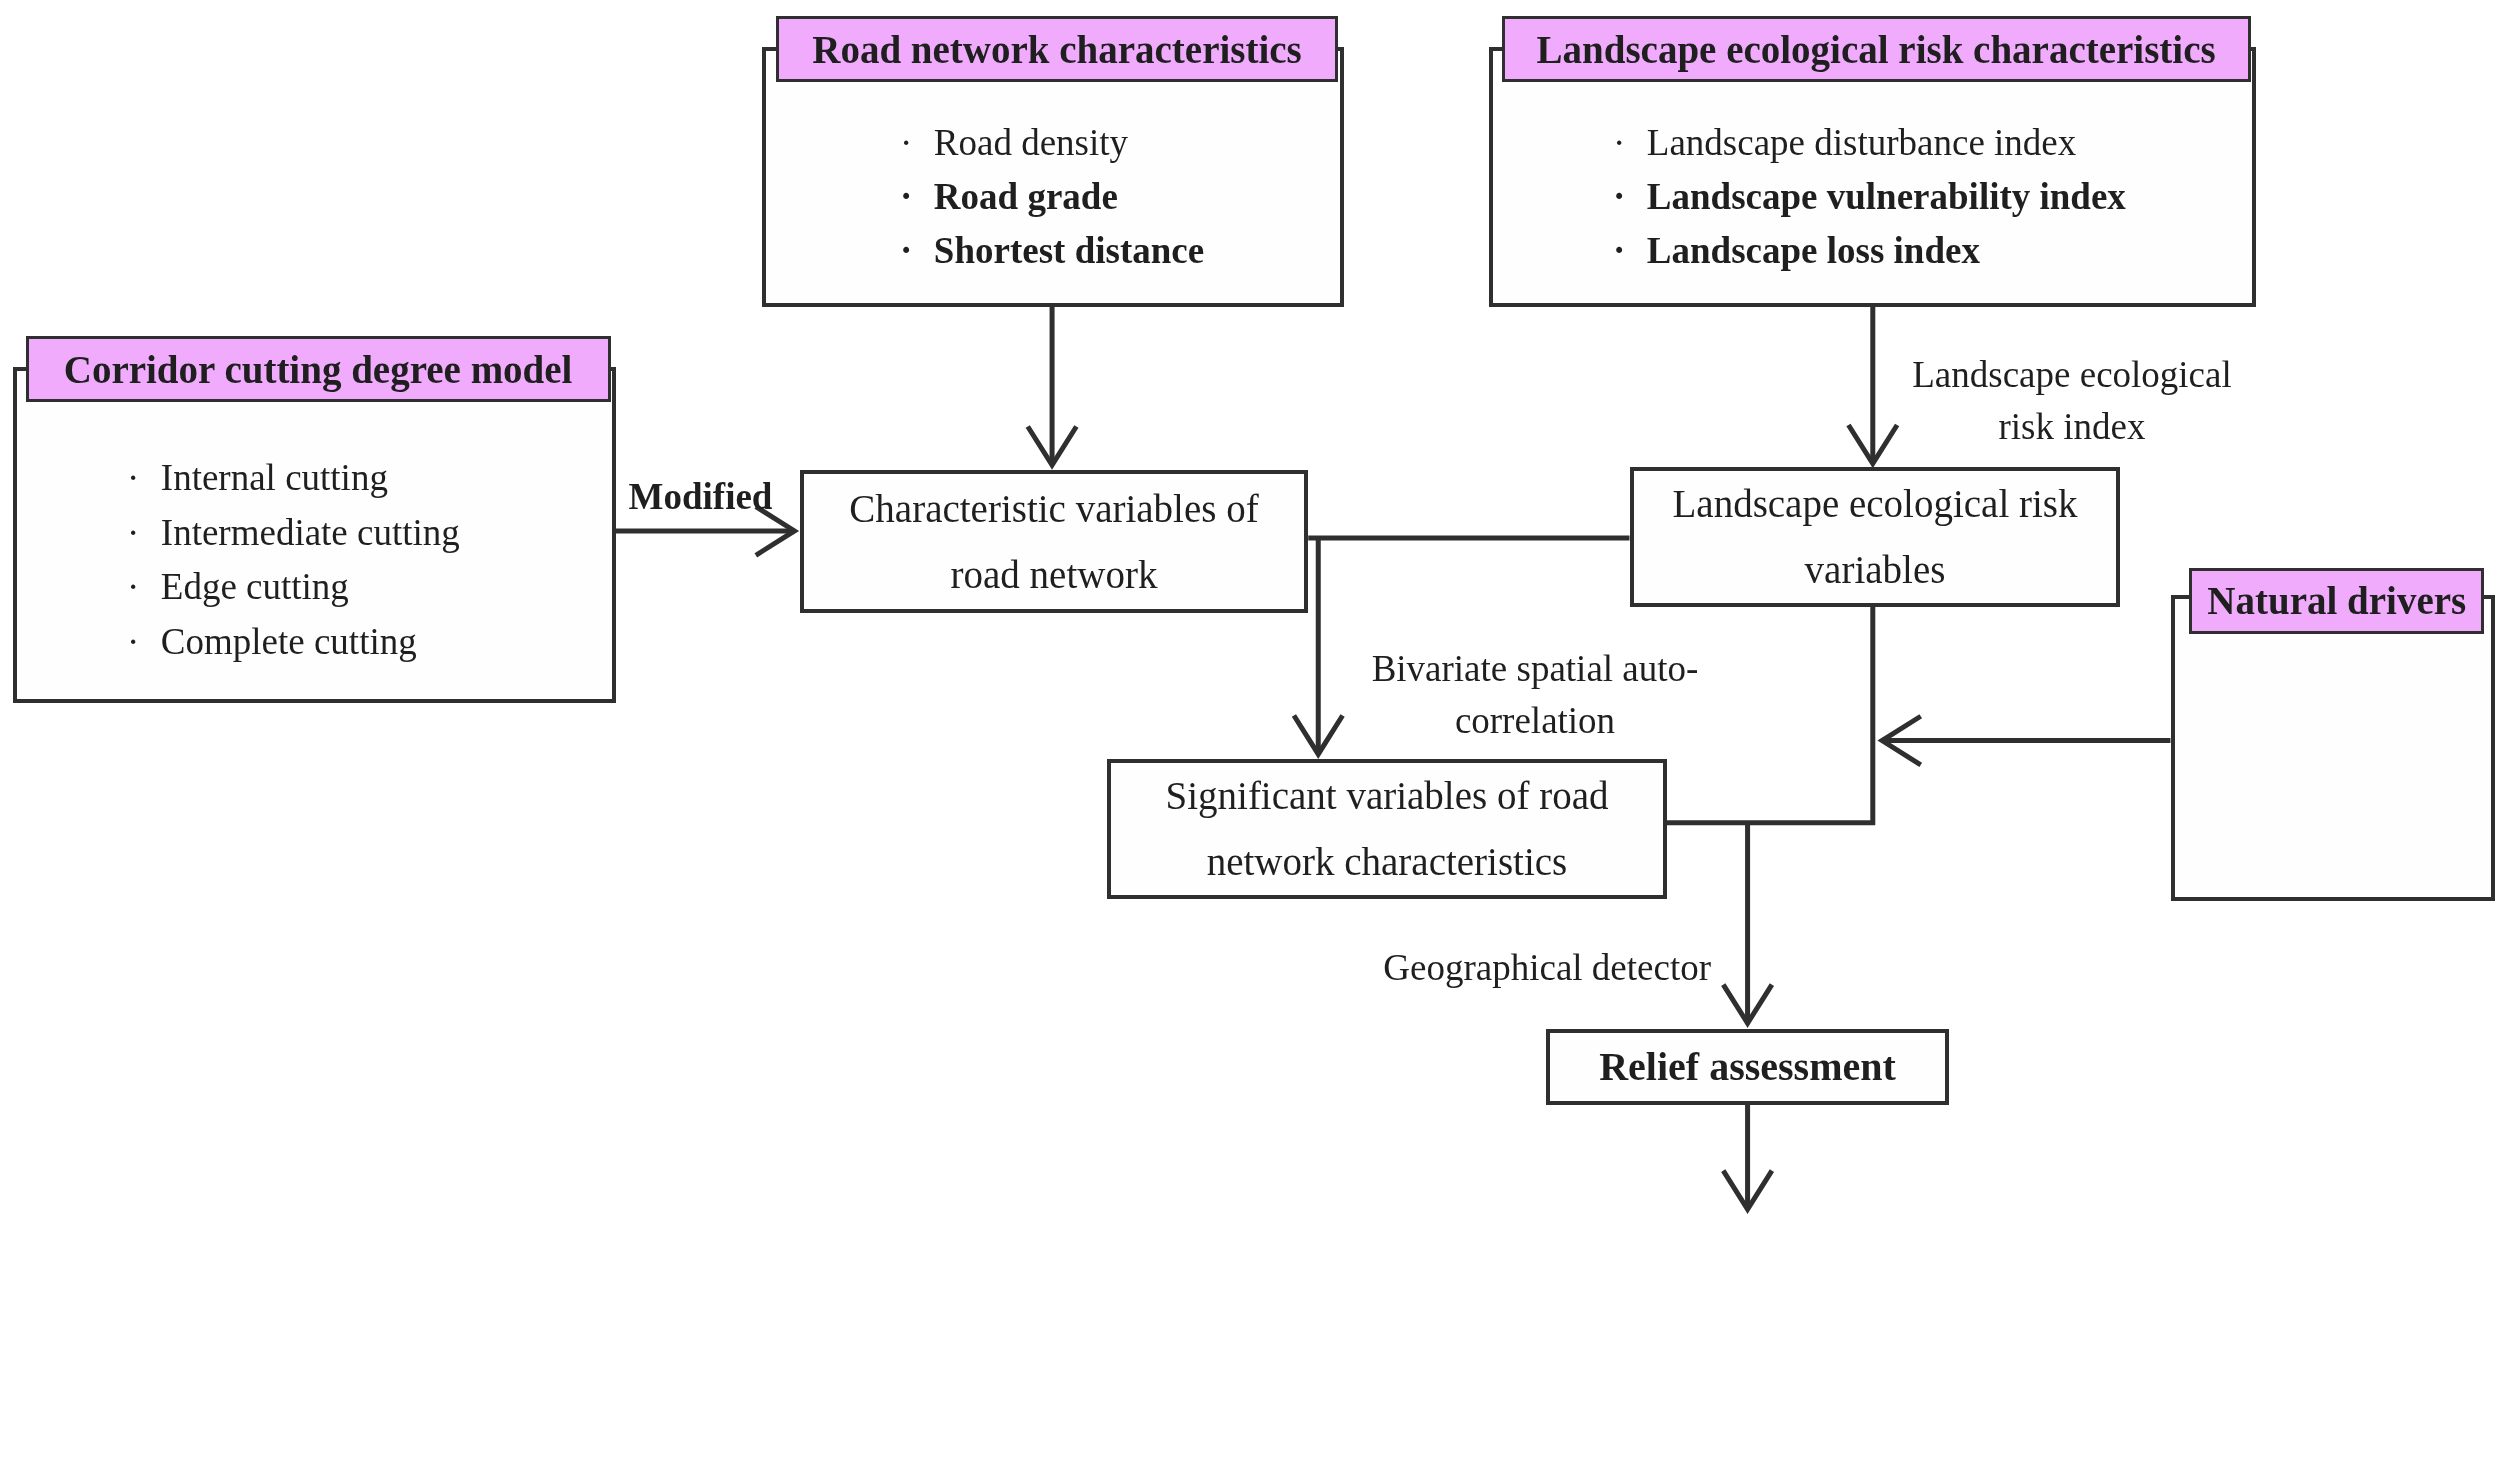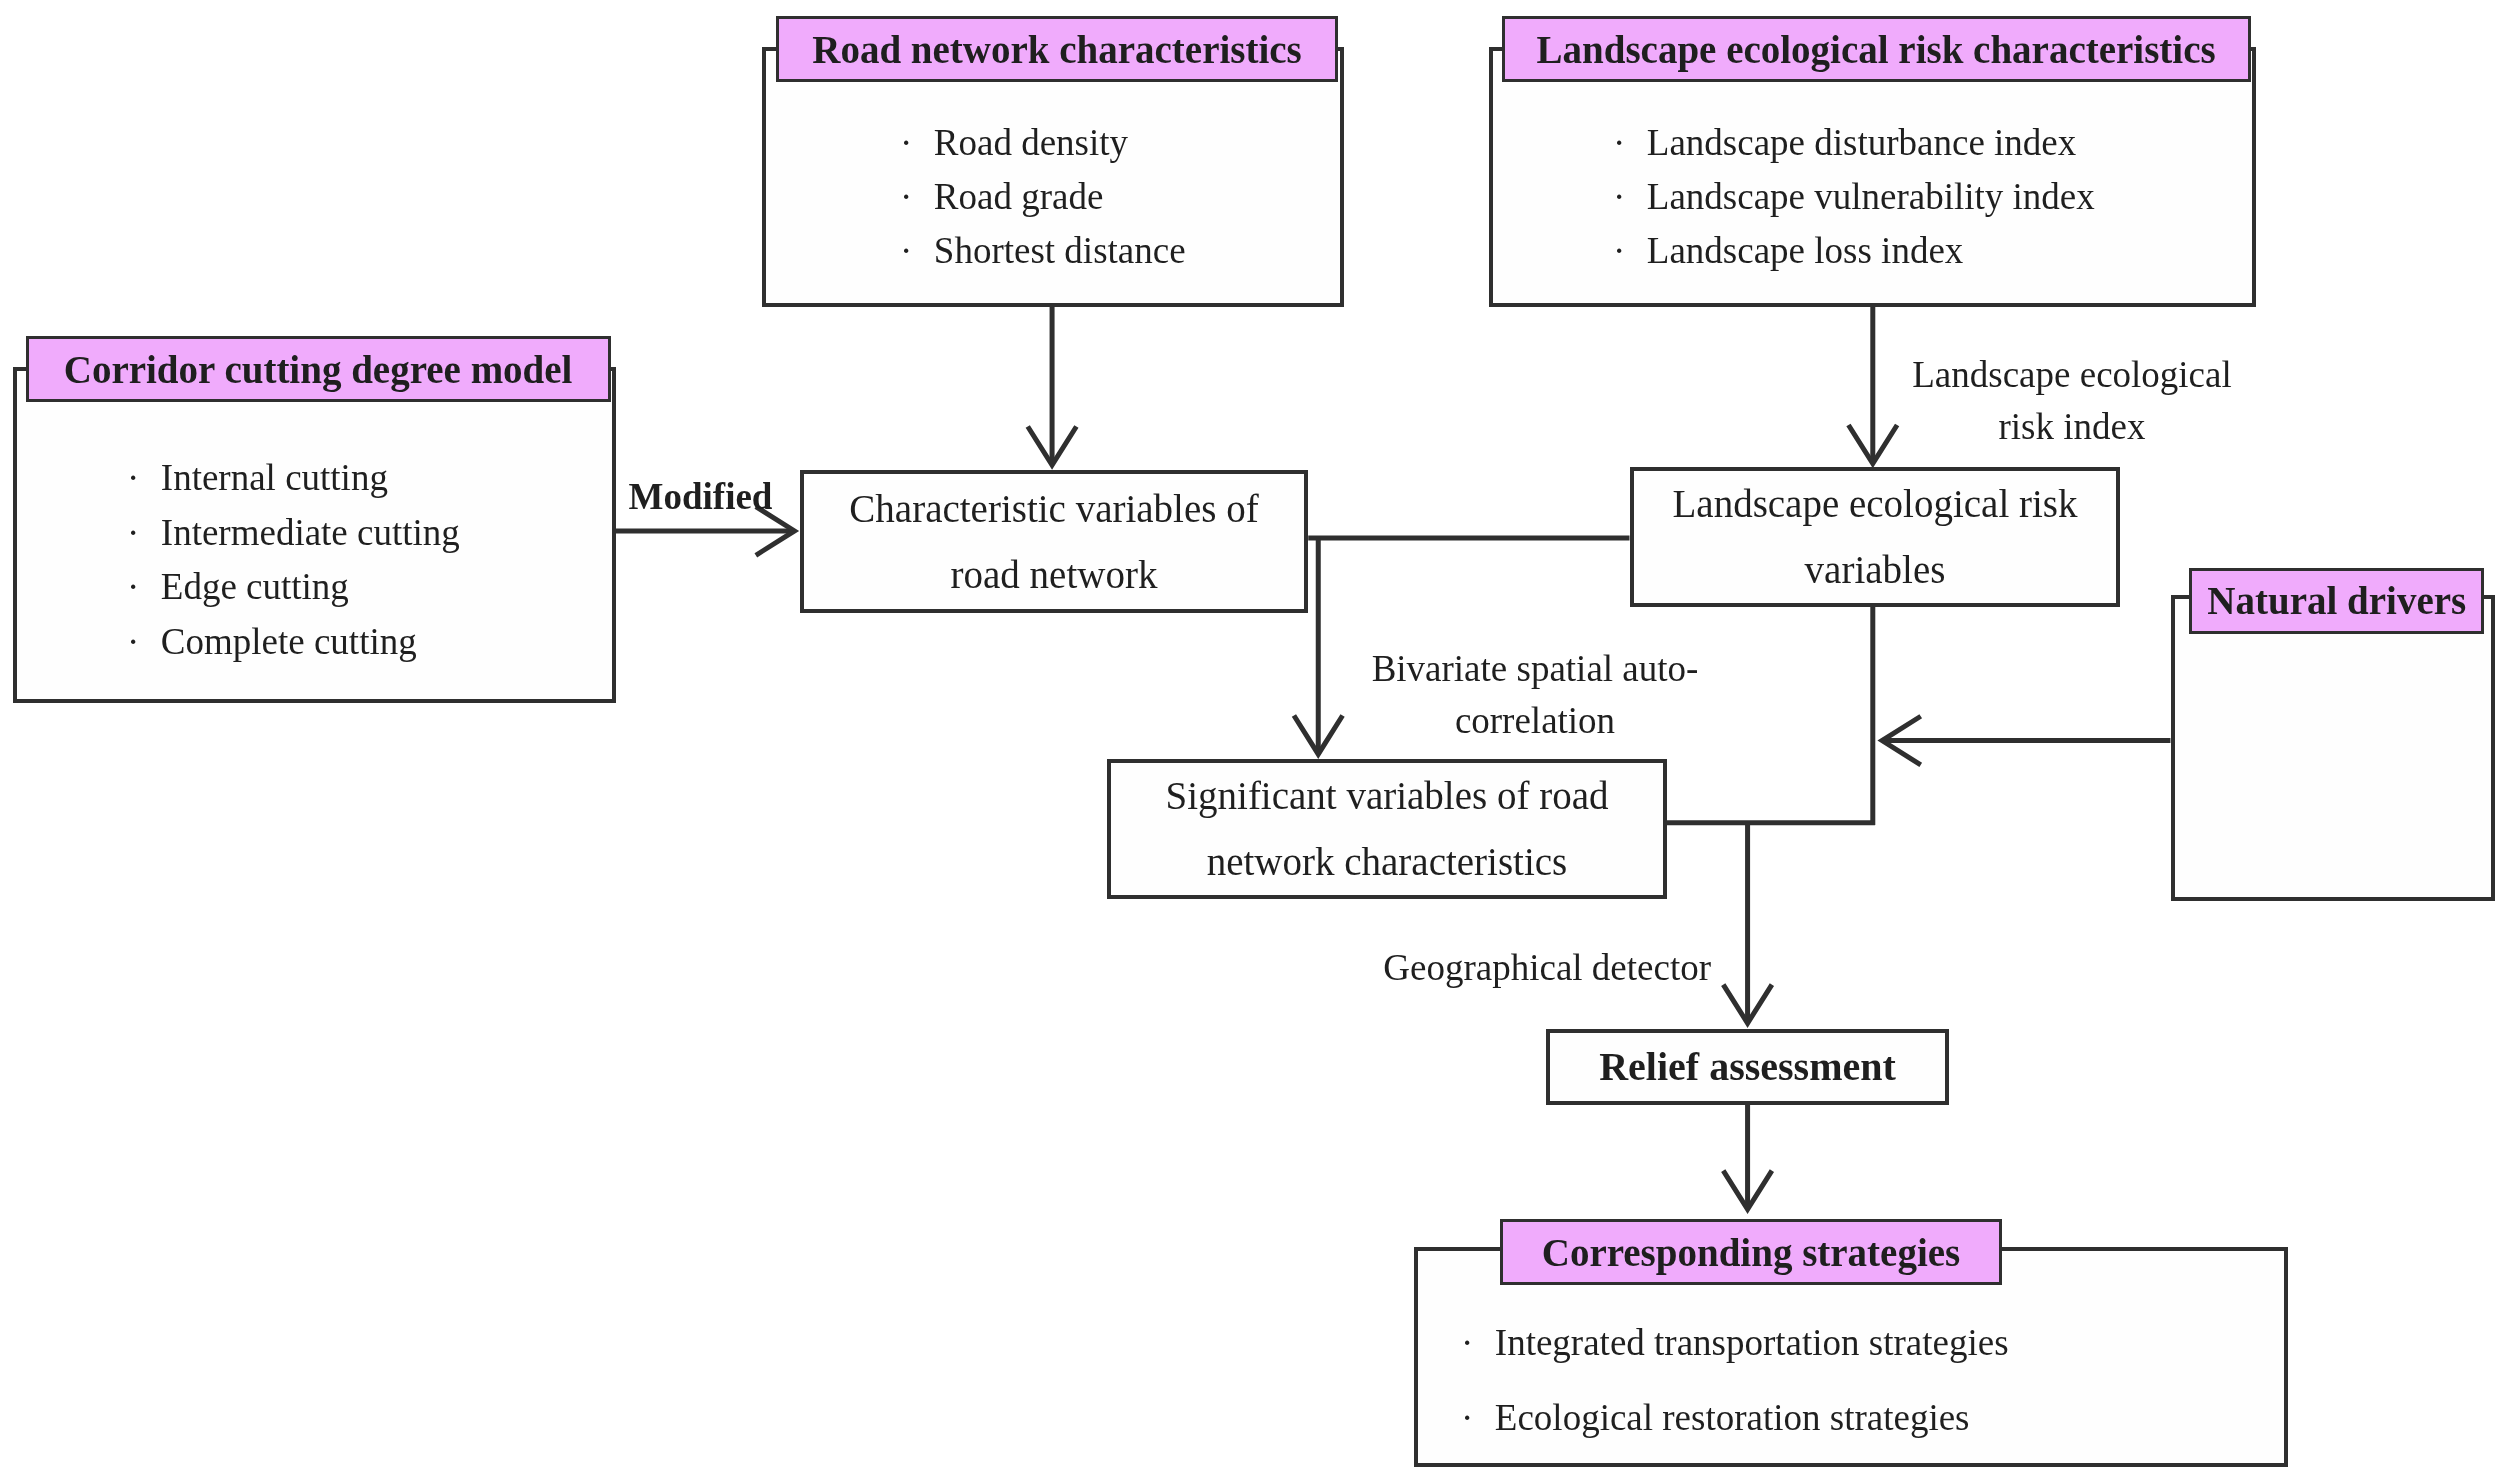--- a/index.html
+++ b/index.html
@@ -39,21 +39,21 @@
     z-index:2;
   }
   .blist li{
     font-size:37px;line-height:39px;white-space:nowrap;
   }
   .blist li::before{
     content:"\00B7";
     display:inline-block;
     margin-right:21.5px;
   }
-  .g21 li + li{margin-top:15px;}
+  .g21 li + li{margin-top:15px;font-weight:bold;}
   .g22 li + li{margin-top:15.7px;}
   .g29 li + li{margin-top:21px;}
   .g50 li + li{margin-top:36px;}
 
   
   .node{
     position:absolute;
     background:#fefefe;
     border:4.3px solid #2f2f2f;
     box-sizing:border-box;
@@ -141,27 +141,20 @@
   <div class="node" style="left:800px;top:470px;width:508px;height:143px;padding:0 8.6px;">Characteristic variables of road network</div>
 
   <div class="panel" style="left:2171px;top:595px;width:324px;height:306px;">
     <div class="panel-title" style="left:14.3px;width:295px;top:-31.5px;">Natural drivers</div>
   </div>
 
   <div class="node" style="left:1107px;top:759px;width:560px;height:140px;padding:0 13px;">Significant variables of road network characteristics</div>
 
   <div class="node bold" style="left:1546px;top:1029px;width:403px;height:76px;">Relief assessment</div>
 
-  <div class="panel" style="left:1414px;top:1247px;width:874px;height:220px;">
-    <div class="panel-title" style="left:82px;width:502px;top:-32px;">Corresponding strategies</div>
-    <ul class="blist g50" style="left:43px;top:72px;">
-      <li>Integrated transportation strategies</li>
-      <li>Ecological restoration strategies</li>
-    </ul>
-  </div>
 
   <div class="flabel bold" style="left:593px;top:475px;width:215px;">Modified</div>
 
   <div class="flabel" style="left:1886px;top:349px;width:372px;">Landscape ecological risk index</div>
 
   <div class="flabel" style="left:1363px;top:643px;width:344px;">Bivariate spatial auto-correlation</div>
 
   <div class="flabel right" style="left:1217px;top:946px;width:494px;">Geographical detector</div>
 
 </div>

